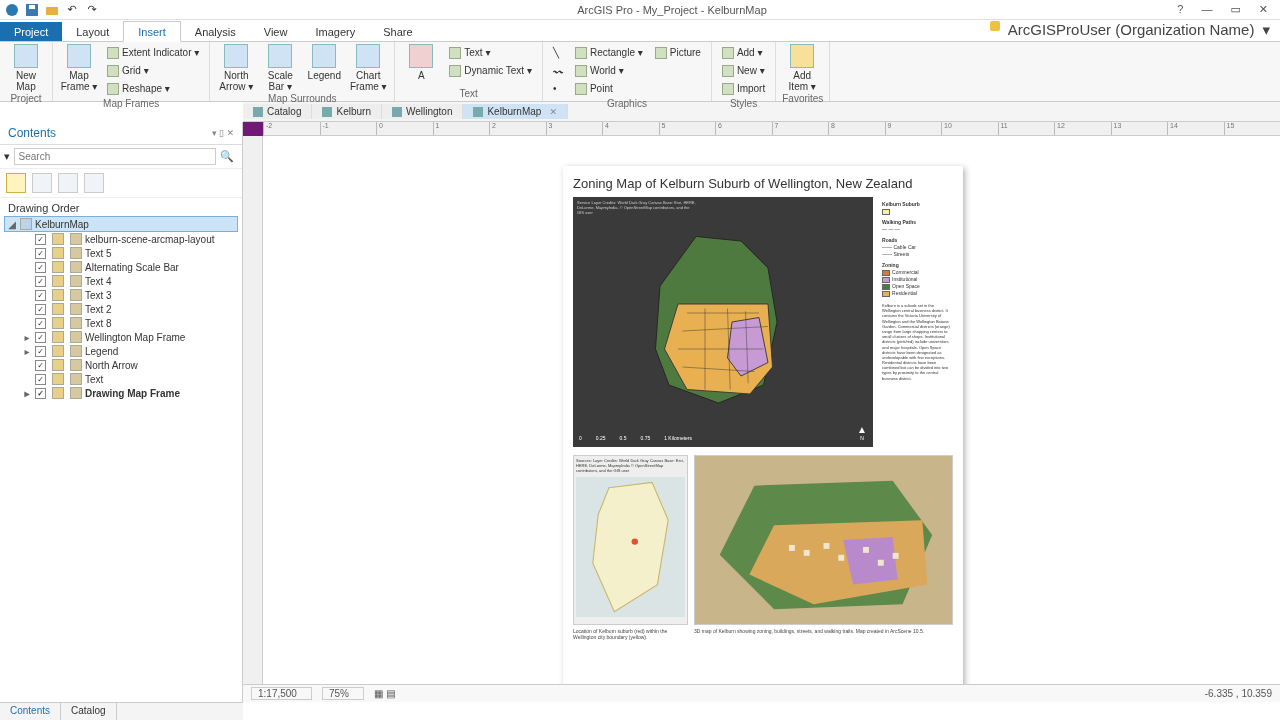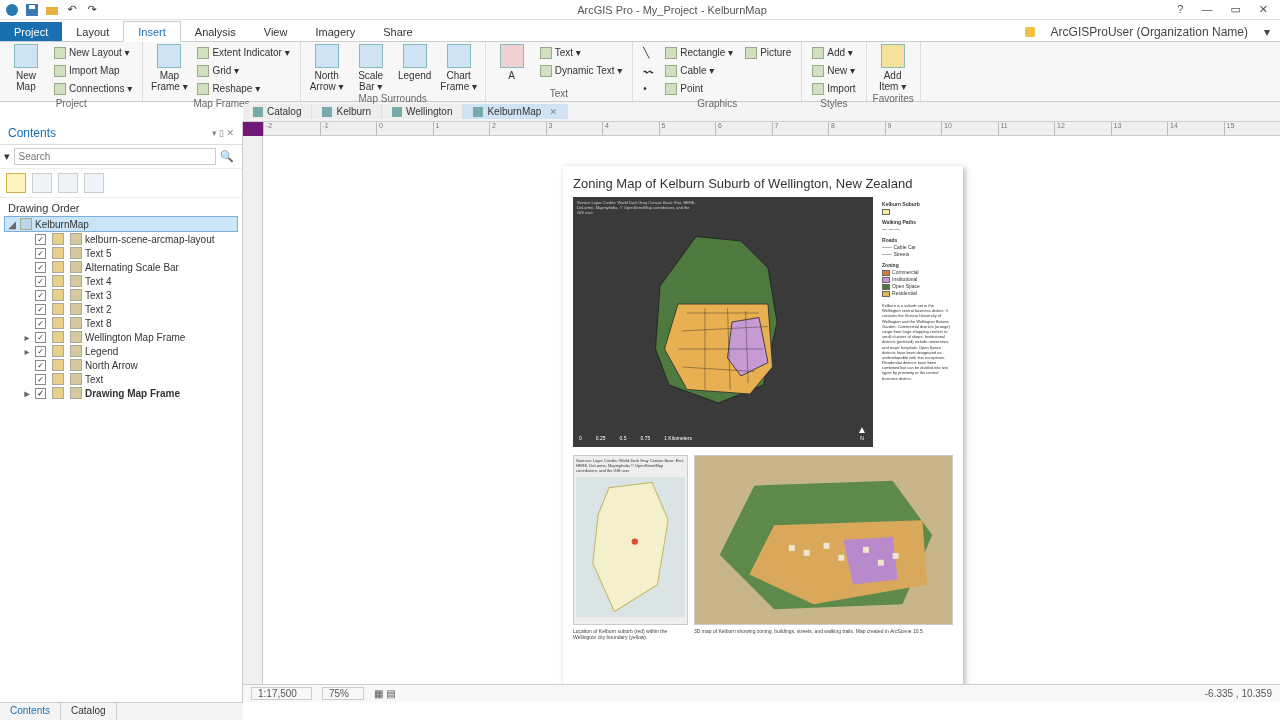--- a/index.html
+++ b/index.html
@@ -9,21 +9,21 @@
 .qat { height:20px; background:#fff; display:flex; align-items:center; padding:0 4px; border-bottom:1px solid #e0e0e0; }
 .qat-icon { width:16px; height:16px; margin-right:4px; display:inline-flex; align-items:center; justify-content:center; }
 .title { position:absolute; left:50%; transform:translateX(-50%); font-size:11px; color:#555;margin-left:32px; }
 .win-ctrl { margin-left:auto; display:flex; gap:18px; padding-right:8px; color:#555; }
 
 
 .tabs { height:22px; display:flex; align-items:flex-end; border-bottom:1px solid #ccc; position:relative; }
 .tab { padding:4px 14px 3px; font-size:11px; color:#333; cursor:pointer; }
 .tab.file { background:#1a6fb0; color:#fff; }
 .tab.active { border:1px solid #ccc; border-bottom:1px solid #fff; background:#fff; position:relative; top:1px; color:#1a6fb0; }
-.user-area { margin-left:auto; padding:2px 10px; font-size:12px; color:#444; display:flex; align-items:center; gap:16px; }
+.user-area { margin-left:auto; padding:2px 10px; font-size:15px; color:#444; display:flex; gap:8px; }
 .lock { width:10px; height:10px; background:#f0c040; border-radius:2px; }
 
 
 .ribbon { height:60px; display:flex; border-bottom:1px solid #ccc; background:#f7f7f7; }
 .grp { border-right:1px solid #ddd; padding:2px 6px; display:flex; flex-direction:column; }
 .grp-body { flex:1; display:flex; align-items:flex-start; gap:4px; }
 .grp-label { text-align:center; font-size:10px; color:#666; padding-top:1px; }
 .big-btn { display:flex; flex-direction:column; align-items:center; width:40px; font-size:10px; text-align:center; line-height:1.1; cursor:pointer; }
 .big-btn .ic { width:24px; height:24px; background:#cfe3f5; border:1px solid #8bb; margin-bottom:2px; }
 .small-col { display:flex; flex-direction:column; gap:1px; }
@@ -134,34 +134,20 @@
 </div>
 
 <div class="ribbon">
   <div class="grp">
       <div class="grp-body">
     <div class="big-btn">
           <div class="ic"></div>
           <span>New
 Map</span>
         </div>
-    <div class="small-col">
-      <div class="small-btn">
-            <span class="ic"></span>
-            <span>New Layout ▾</span>
-          </div>
-      <div class="small-btn">
-            <span class="ic"></span>
-            <span>Import Map</span>
-          </div>
-      <div class="small-btn">
-            <span class="ic"></span>
-            <span>Connections ▾</span>
-          </div>
-    </div>
   </div>
       <div class="grp-label">Project</div>
     </div>
 
   <div class="grp">
       <div class="grp-body">
     <div class="big-btn">
           <div class="ic"></div>
           <span>Map
 Frame ▾</span>
@@ -233,21 +219,21 @@
       <div class="small-btn">〰</div>
       <div class="small-btn">•</div>
     </div>
     <div class="small-col">
       <div class="small-btn">
             <span class="ic"></span>
             <span>Rectangle ▾</span>
           </div>
       <div class="small-btn">
             <span class="ic"></span>
-            <span>Cable ▾</span>
+            <span>World ▾</span>
           </div>
       <div class="small-btn">
             <span class="ic"></span>
             <span>Point</span>
           </div>
     </div>
     <div class="small-col">
       <div class="small-btn">
             <span class="ic"></span>
             <span>Picture</span>

